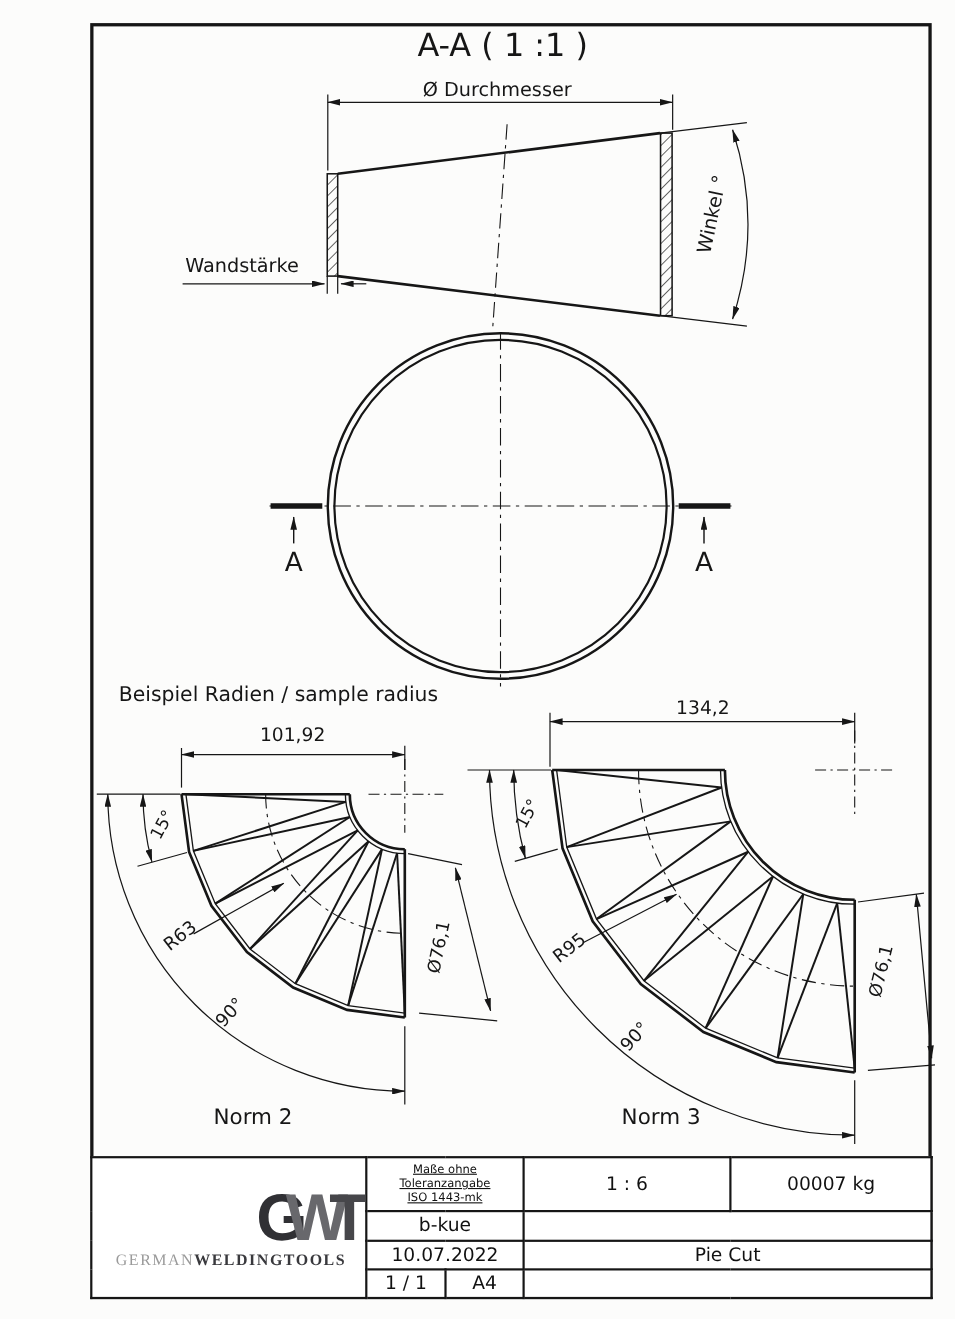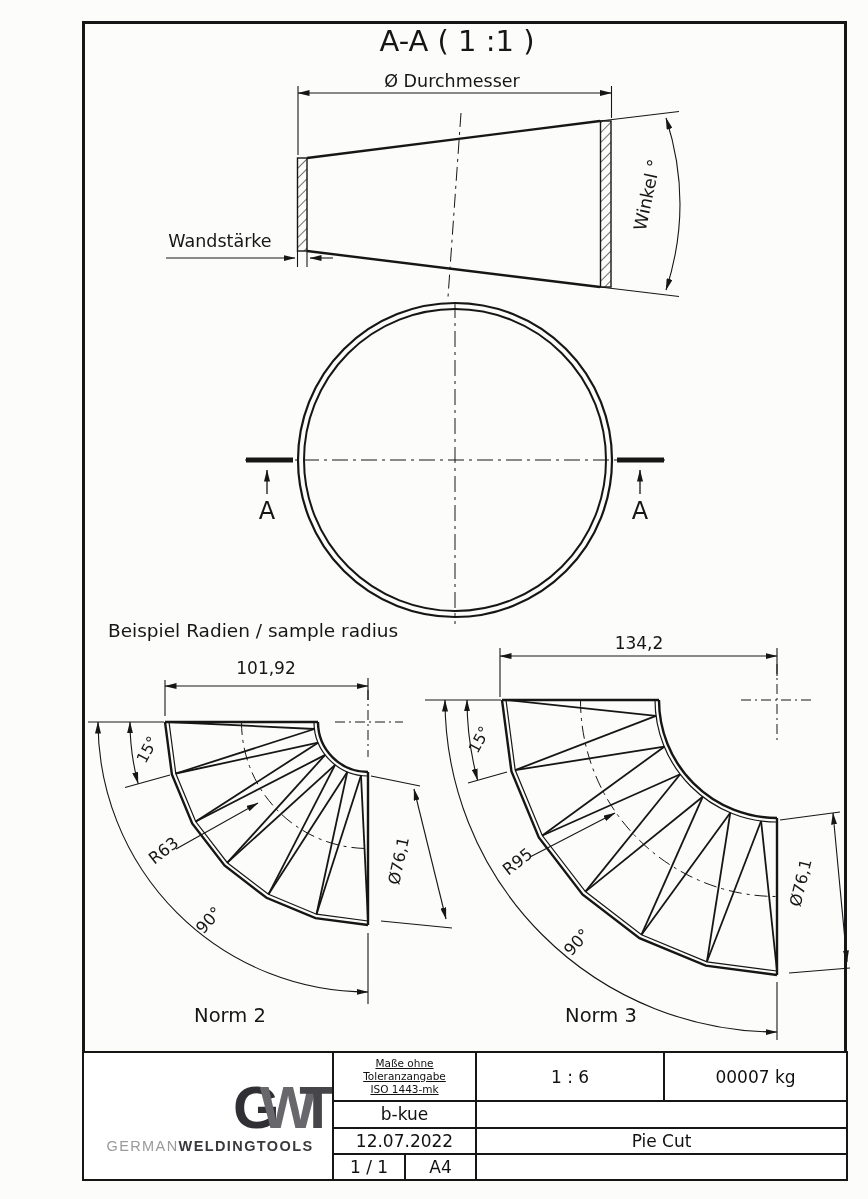--- a/index.html
+++ b/index.html
@@ -29,21 +29,21 @@
   td.logo-cell{padding:0 0 0 4px;}
   .gwt{
     font-family:"Liberation Sans",sans-serif;font-weight:bold;
     font-size:60px;line-height:0.92;letter-spacing:-4px;
     text-align:right;margin-top:2px;
   }
   .gwt .g{color:#303034;}
   .gwt .w{color:#68686c;margin-left:-16px;}
   .gwt .t{color:#46464a;margin-left:-13px;}
   .brand{
-    font-family:Liberation Sans, sans-serif;
+    font-family:Liberation Serif, serif;
     font-size:14.5px;letter-spacing:1.4px;white-space:nowrap;
     margin-top:3px;text-align:center;
   }
   .brand .light{color:#9a9a9a;}
   .brand .bold{color:#39393d;font-weight:bold;}
 </style>
 </head>
 <body>
 
 <svg width="868" height="1199" viewBox="0 0 868 1199">
@@ -228,21 +228,21 @@
         <div>ISO 1443-mk</div>
       </td>
       <td>1 : 6</td>
       <td>00007 kg</td>
     </tr>
     <tr>
       <td colspan="2">b-kue</td>
       <td colspan="2"></td>
     </tr>
     <tr>
-      <td colspan="2">12.07.2022</td>
+      <td colspan="2">10.07.2022</td>
       <td colspan="2">Pie Cut</td>
     </tr>
     <tr>
       <td>1 / 1</td>
       <td>A4</td>
       <td colspan="2"></td>
     </tr>
   </tbody>
     </table>
 </div>

